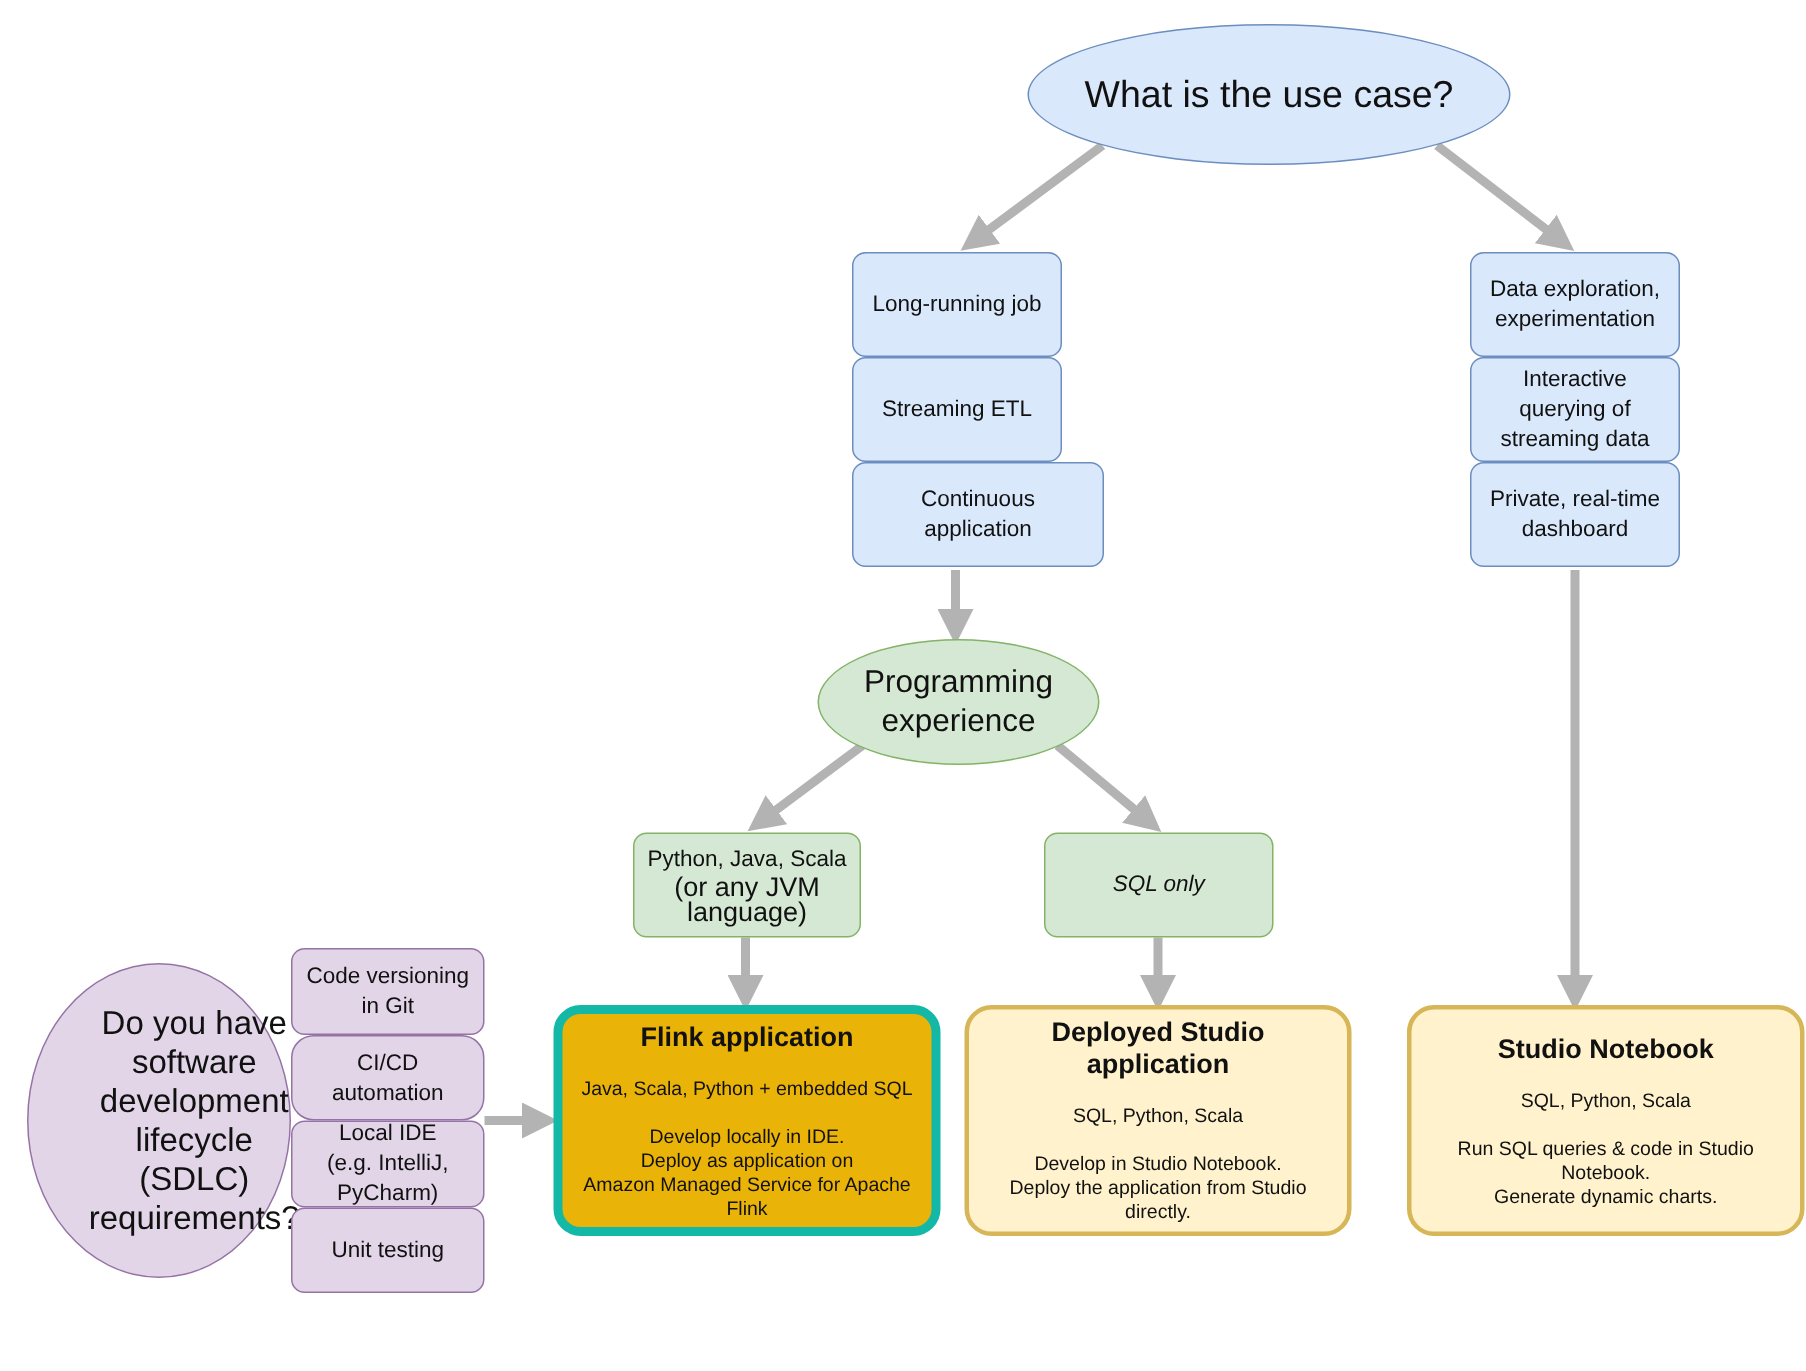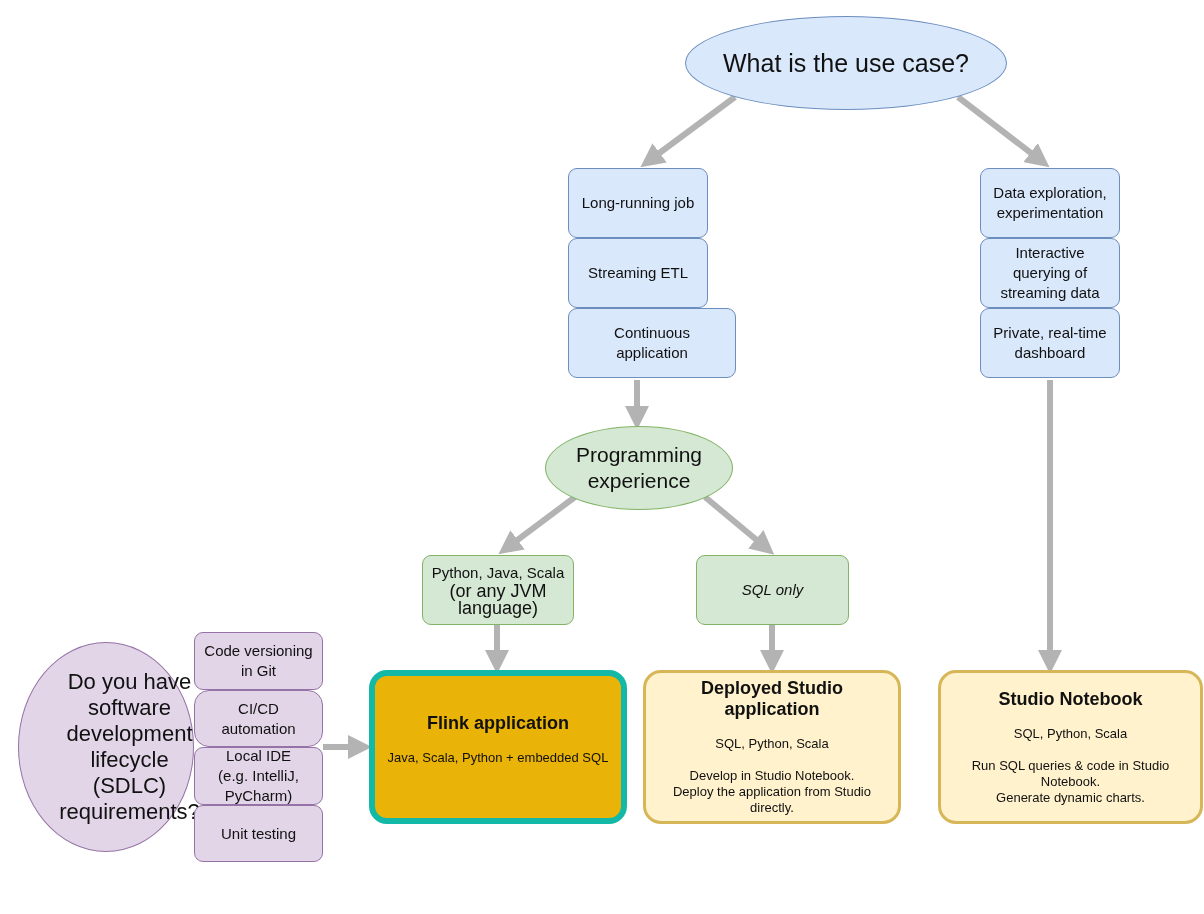--- a/index.html
+++ b/index.html
@@ -112,20 +112,24 @@
 </div>
 <div class="stack-item purple" style="left:194px; top:805px; width:129px; height:57px;">
   <span>Unit testing</span>
 </div>
 
 <div class="node orange" style="left:369px; top:670px; width:258px; height:154px;">
   <span class="out-title">Flink application</span>
   <span class="gap"></span>
   <span class="out-text">Java, Scala, Python + embedded SQL</span>
   <span class="gap"></span>
+  <span class="out-text">Develop locally in IDE.
+Deploy as application on
+Amazon Managed Service for Apache
+Flink</span>
 </div>
 
 <div class="node yellow" style="left:643px; top:670px; width:258px; height:154px;">
   <span class="out-title">Deployed Studio
 application</span>
   <span class="gap"></span>
   <span class="out-text">SQL, Python, Scala</span>
   <span class="gap"></span>
   <span class="out-text">Develop in Studio Notebook.
 Deploy the application from Studio

